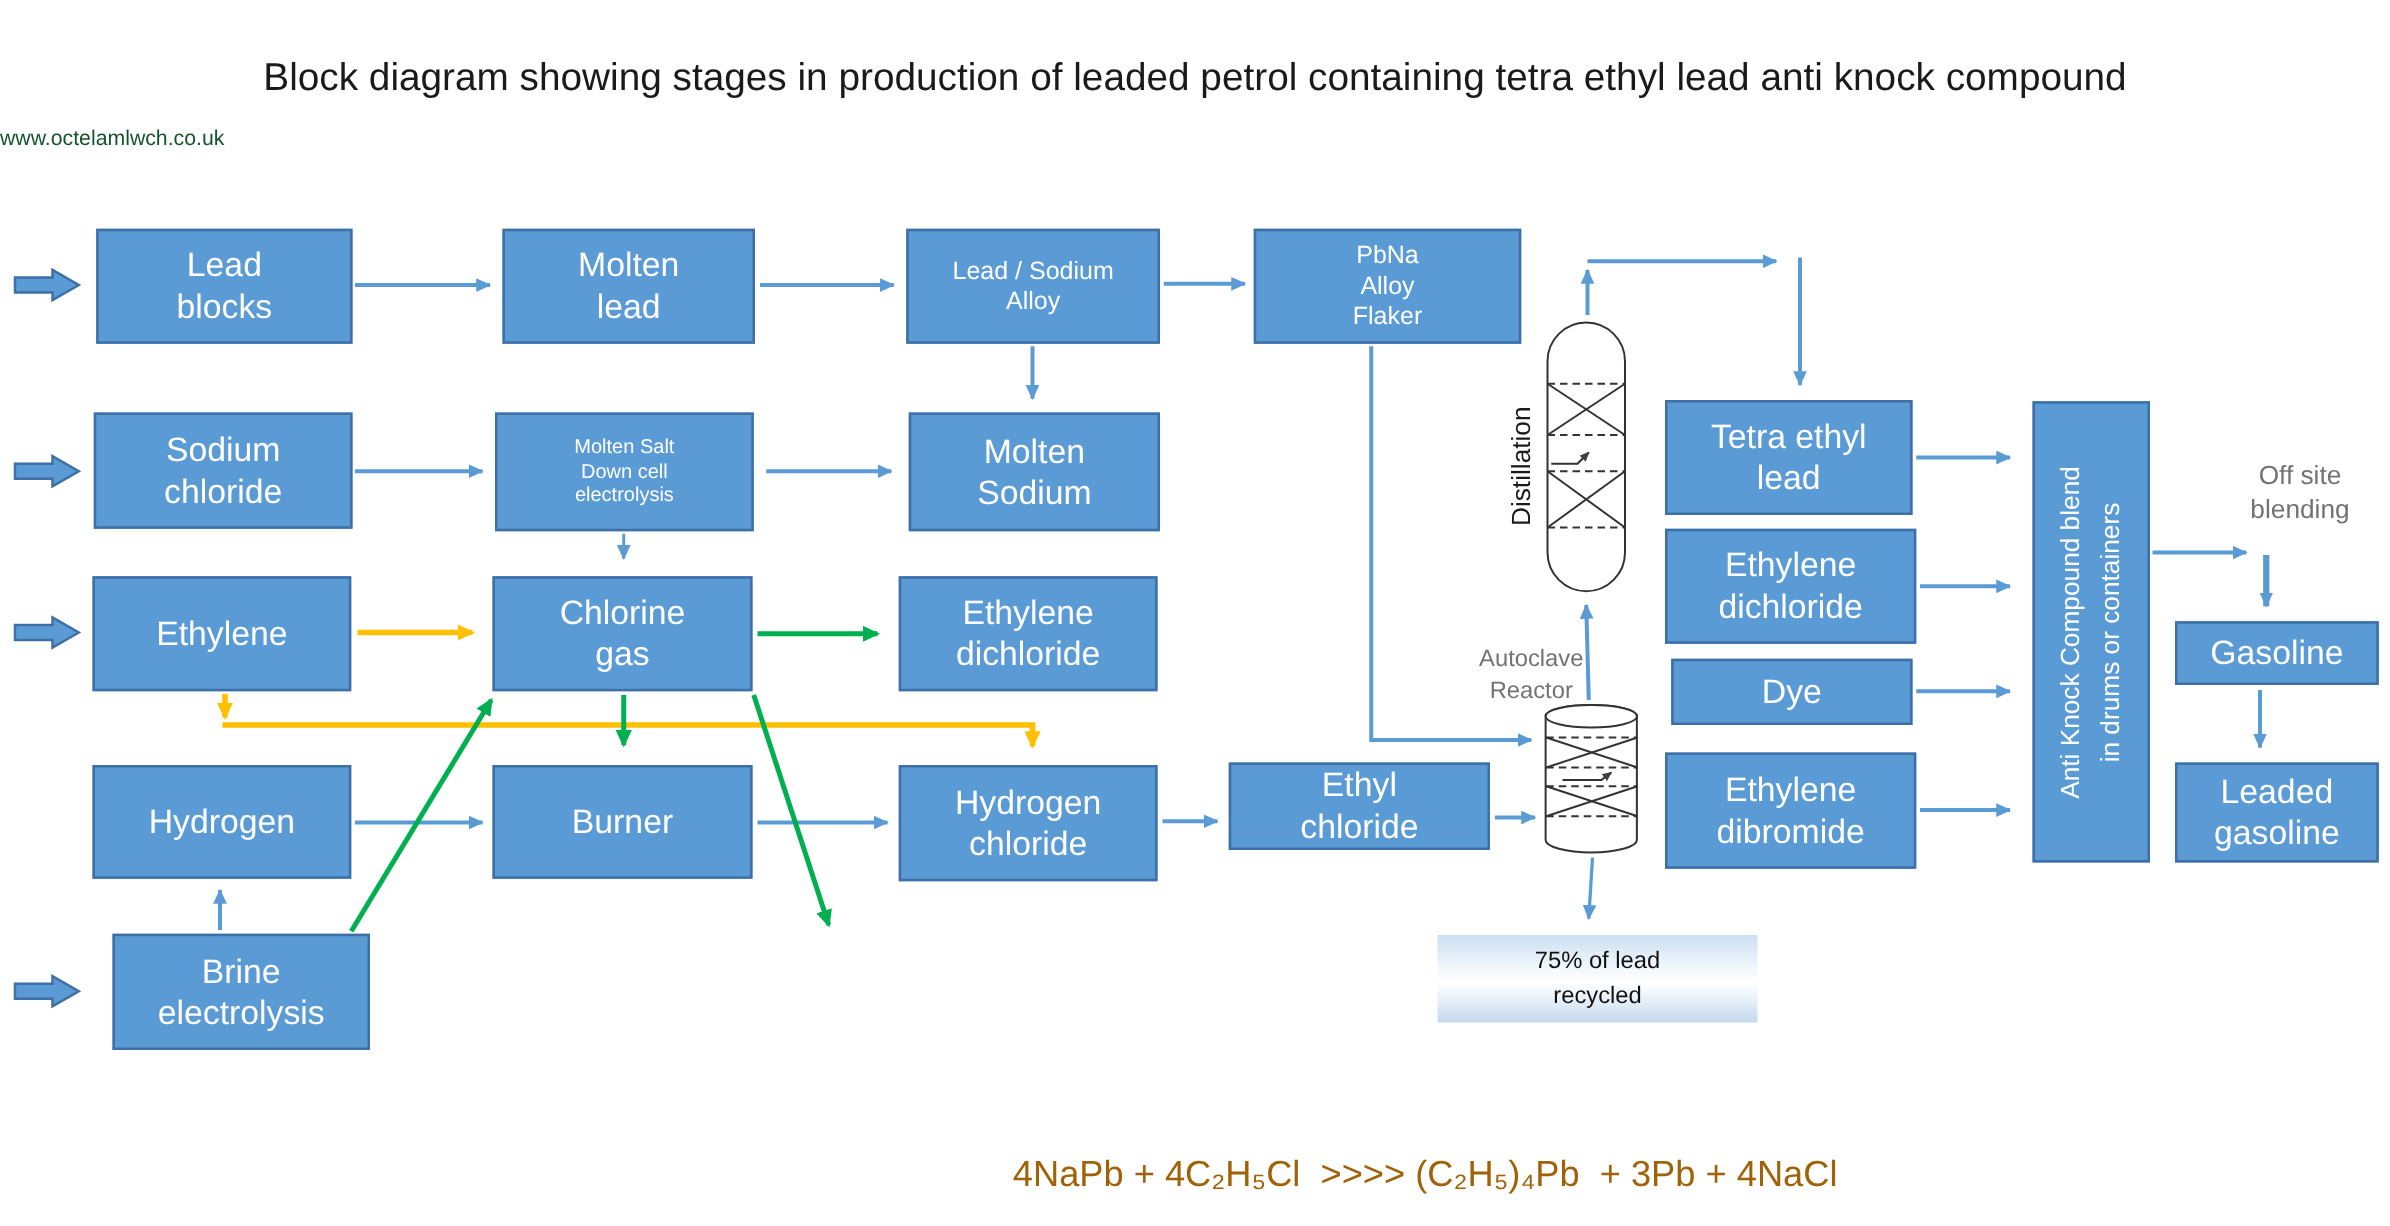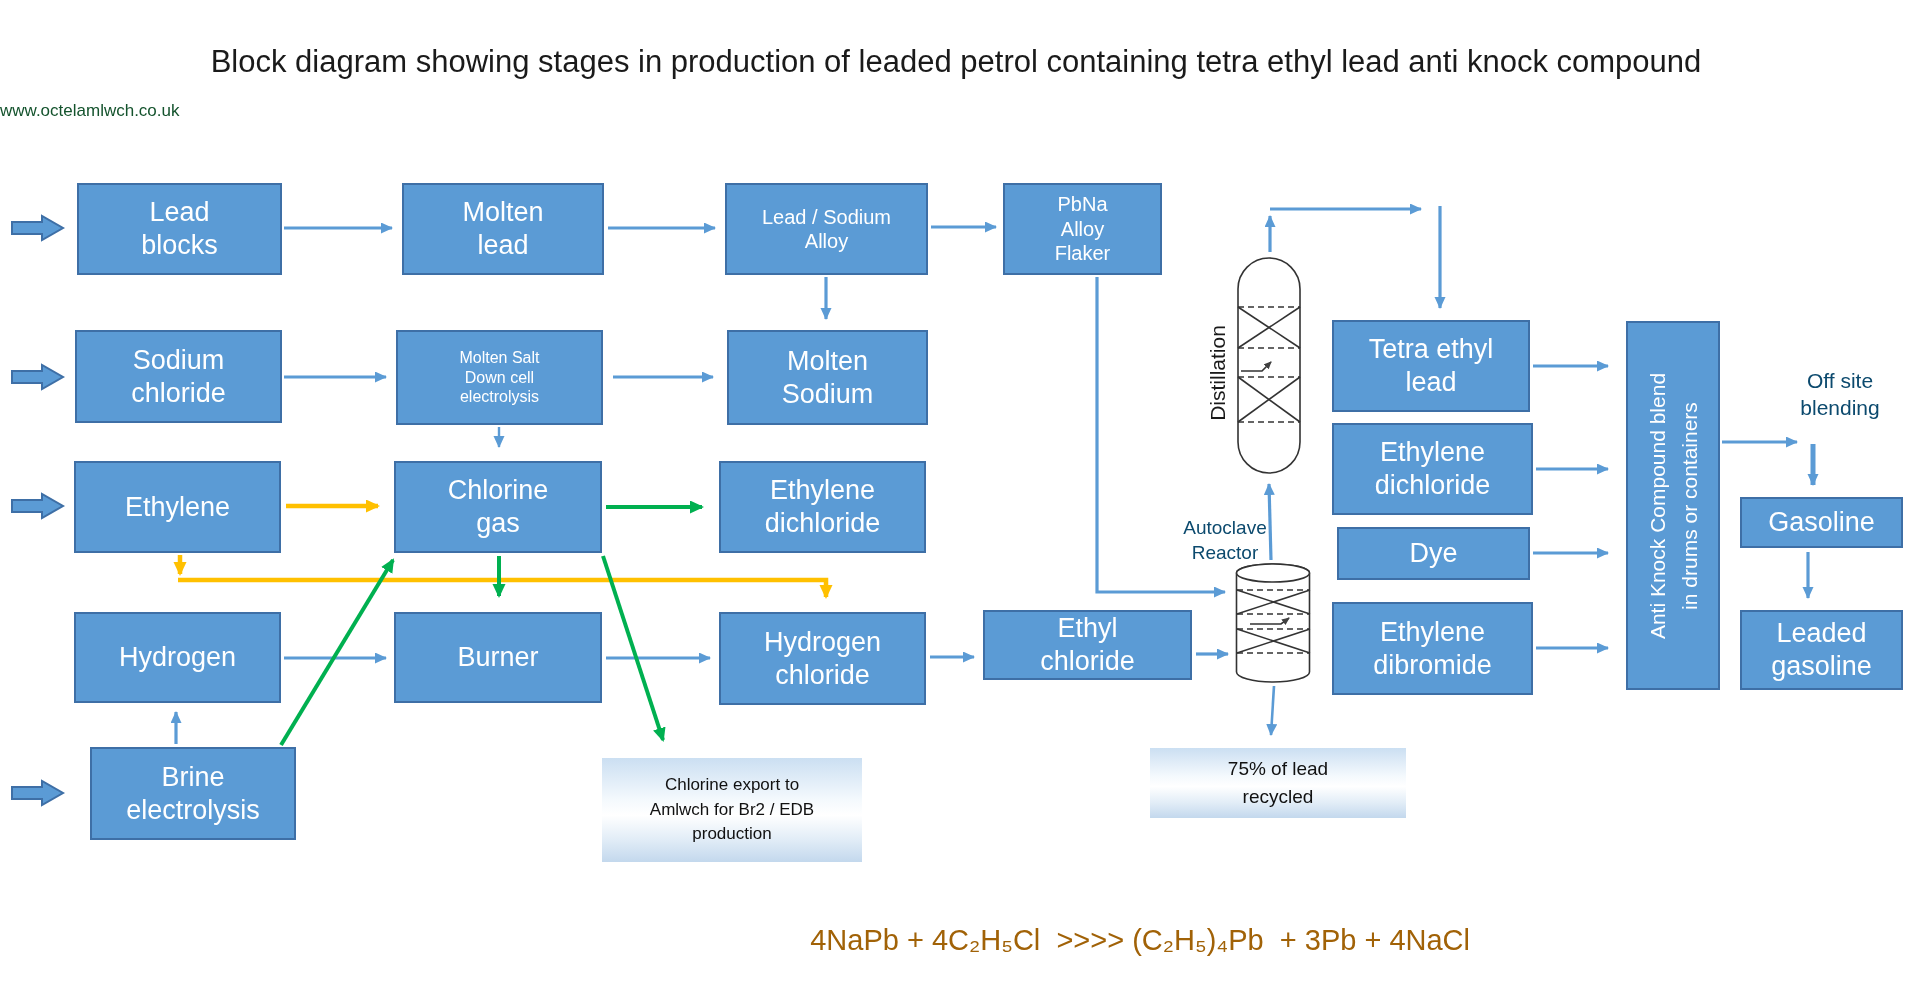--- a/index.html
+++ b/index.html
@@ -25,21 +25,21 @@
   .vtext{
     position:absolute;left:50%;top:50%;width:362px;
     transform:translate(-50%,-50%) rotate(-90deg);
     text-align:center;white-space:pre-line;font-size:21px;line-height:1.5;
   }
   .vlabel{
     position:absolute;height:26px;line-height:26px;text-align:center;
     transform:rotate(-90deg);color:#1a1a1a;font-size:21px;white-space:nowrap;
   }
   .plain-label{
-    position:absolute;color:#0c4a6e;text-align:center;white-space:pre-line;line-height:1.3;
+    position:absolute;color:#737373;text-align:center;white-space:pre-line;line-height:1.3;
   }
   .note{
     position:absolute;color:#111;display:flex;align-items:center;justify-content:center;
     text-align:center;white-space:pre-line;line-height:1.45;
     background:linear-gradient(180deg,#cbdff2 0%,#f4f9fd 40%,#ffffff 55%,#e2edf7 78%,#c3d8ed 100%);
   }
   .formula{
     position:absolute;left:480px;top:924px;width:990px;text-align:right;
     font-size:29px;color:#a16207;white-space:pre;
   }
@@ -147,21 +147,21 @@
 
   <div class="title">Block diagram showing stages in production of leaded petrol containing tetra ethyl lead anti knock compound</div>
   <div class="url">www.octelamlwch.co.uk</div>
 
   <div class="node" style="left:77px;top:183px;width:205px;height:92px;">Lead
 blocks</div>
   <div class="node" style="left:402px;top:183px;width:202px;height:92px;">Molten
 lead</div>
   <div class="node" style="left:725px;top:183px;width:203px;height:92px;font-size:20px;text-align:center;">Lead / Sodium
 Alloy</div>
-  <div class="node" style="left:1003px;top:183px;width:159px;height:92px;font-size:20px;">PbNa
+  <div class="node" style="left:1003px;top:183px;width:214px;height:92px;font-size:20px;">PbNa
 Alloy
 Flaker</div>
 
   <div class="node" style="left:75px;top:330px;width:207px;height:93px;">Sodium
 chloride</div>
   <div class="node" style="left:396px;top:330px;width:207px;height:95px;font-size:16px;">Molten Salt
 Down cell
 electrolysis</div>
   <div class="node" style="left:727px;top:330px;width:201px;height:95px;">Molten
 Sodium</div>
@@ -198,21 +198,18 @@
   <div class="node" style="left:1740px;top:497px;width:163px;height:51px;">Gasoline</div>
   <div class="node" style="left:1740px;top:610px;width:163px;height:80px;">Leaded
 gasoline</div>
 
   <div class="vlabel" style="left:1148px;top:360px;width:140px;">Distillation</div>
   <div class="plain-label" style="left:1155px;top:516px;width:140px;font-size:19px;">Autoclave
 Reactor</div>
   <div class="plain-label" style="left:1770px;top:367px;width:140px;font-size:21px;">Off site
 blending</div>
 
-  <div class="note" style="left:602px;top:758px;width:260px;height:104px;font-size:17px;">Chlorine export to
-Amlwch for Br2 / EDB
-production</div>
   <div class="note" style="left:1150px;top:748px;width:256px;height:70px;font-size:19px;">75% of lead
 recycled</div>
 
   <div class="formula">4NaPb + 4C₂H₅Cl  &gt;&gt;&gt;&gt; (C₂H₅)₄Pb  + 3Pb + 4NaCl</div>
 
 </div>
 
 </body></html>

